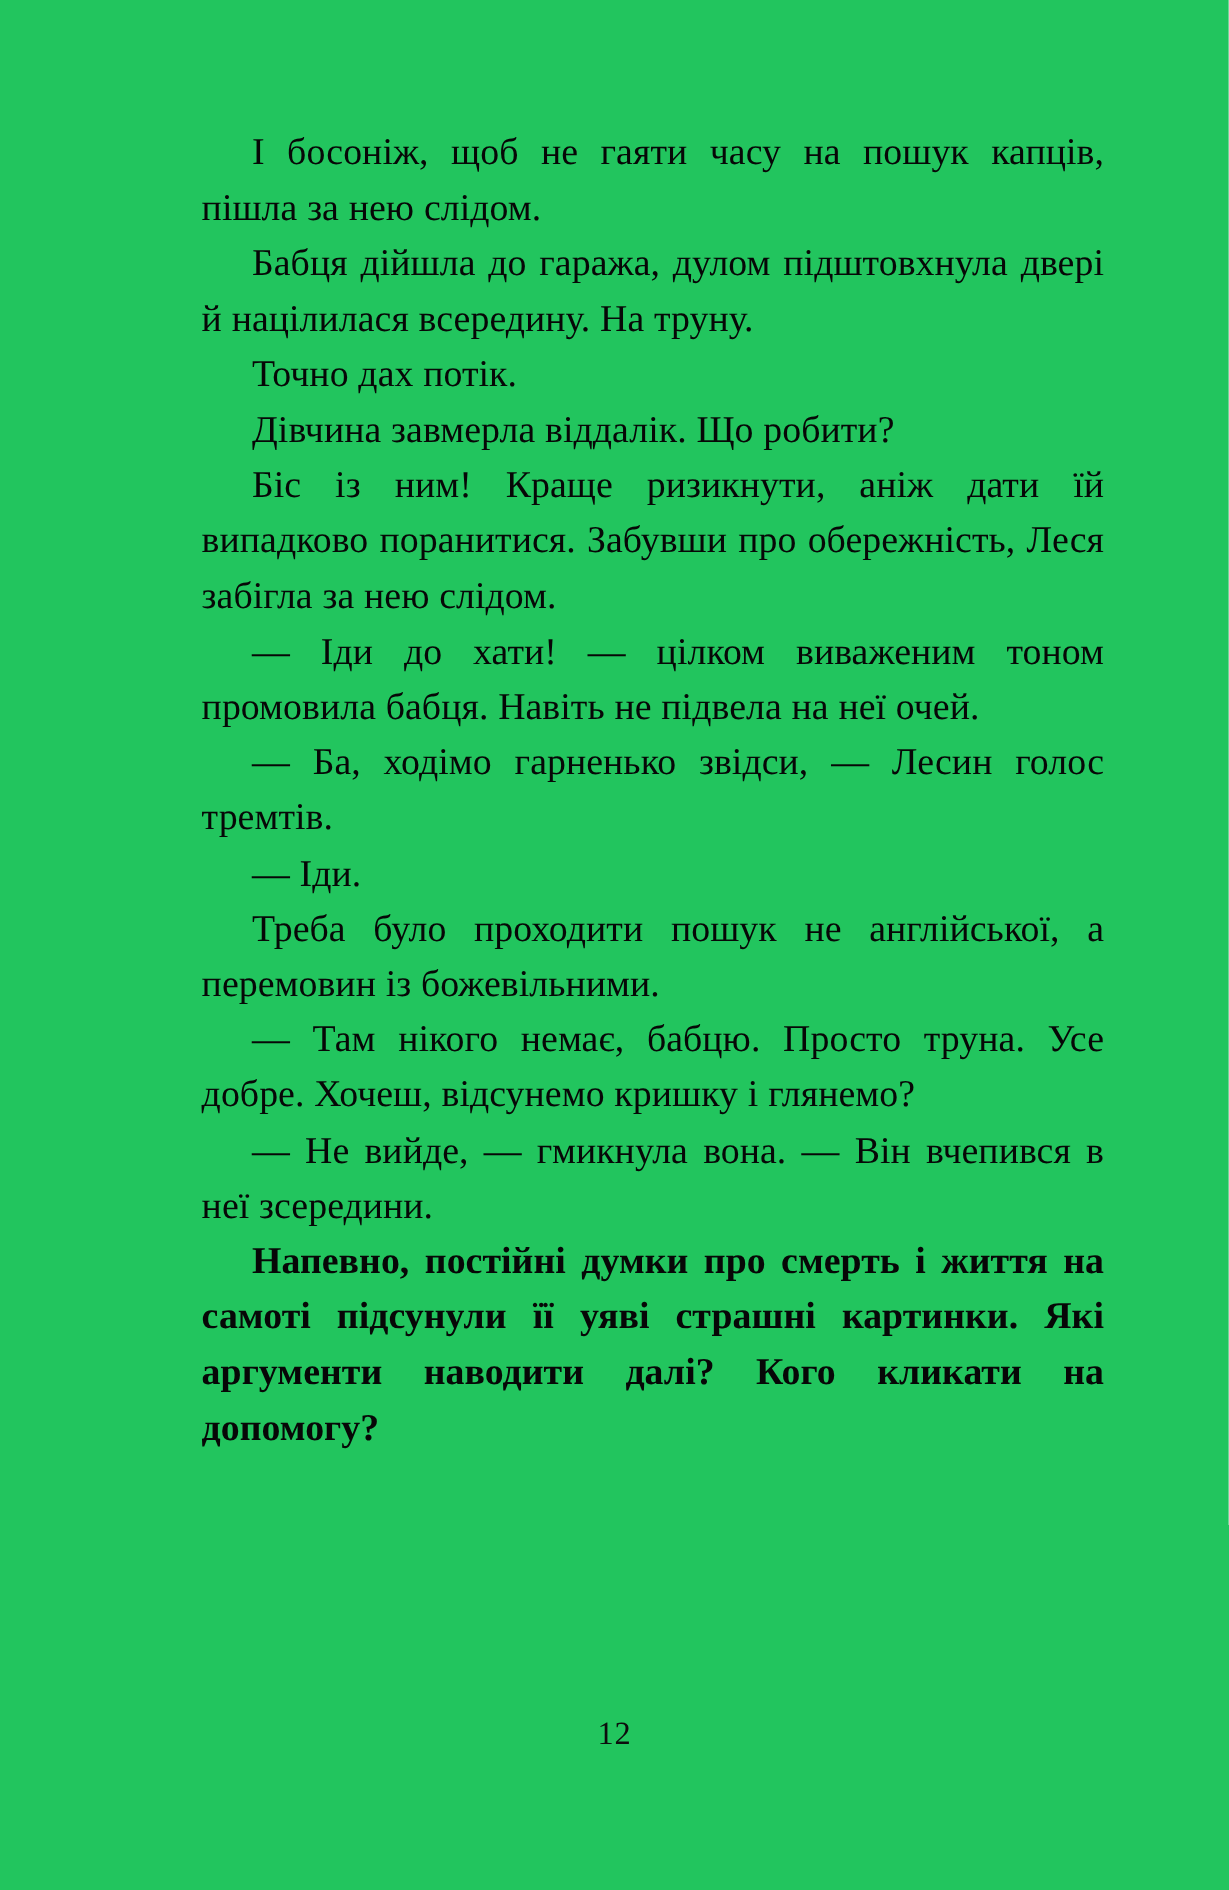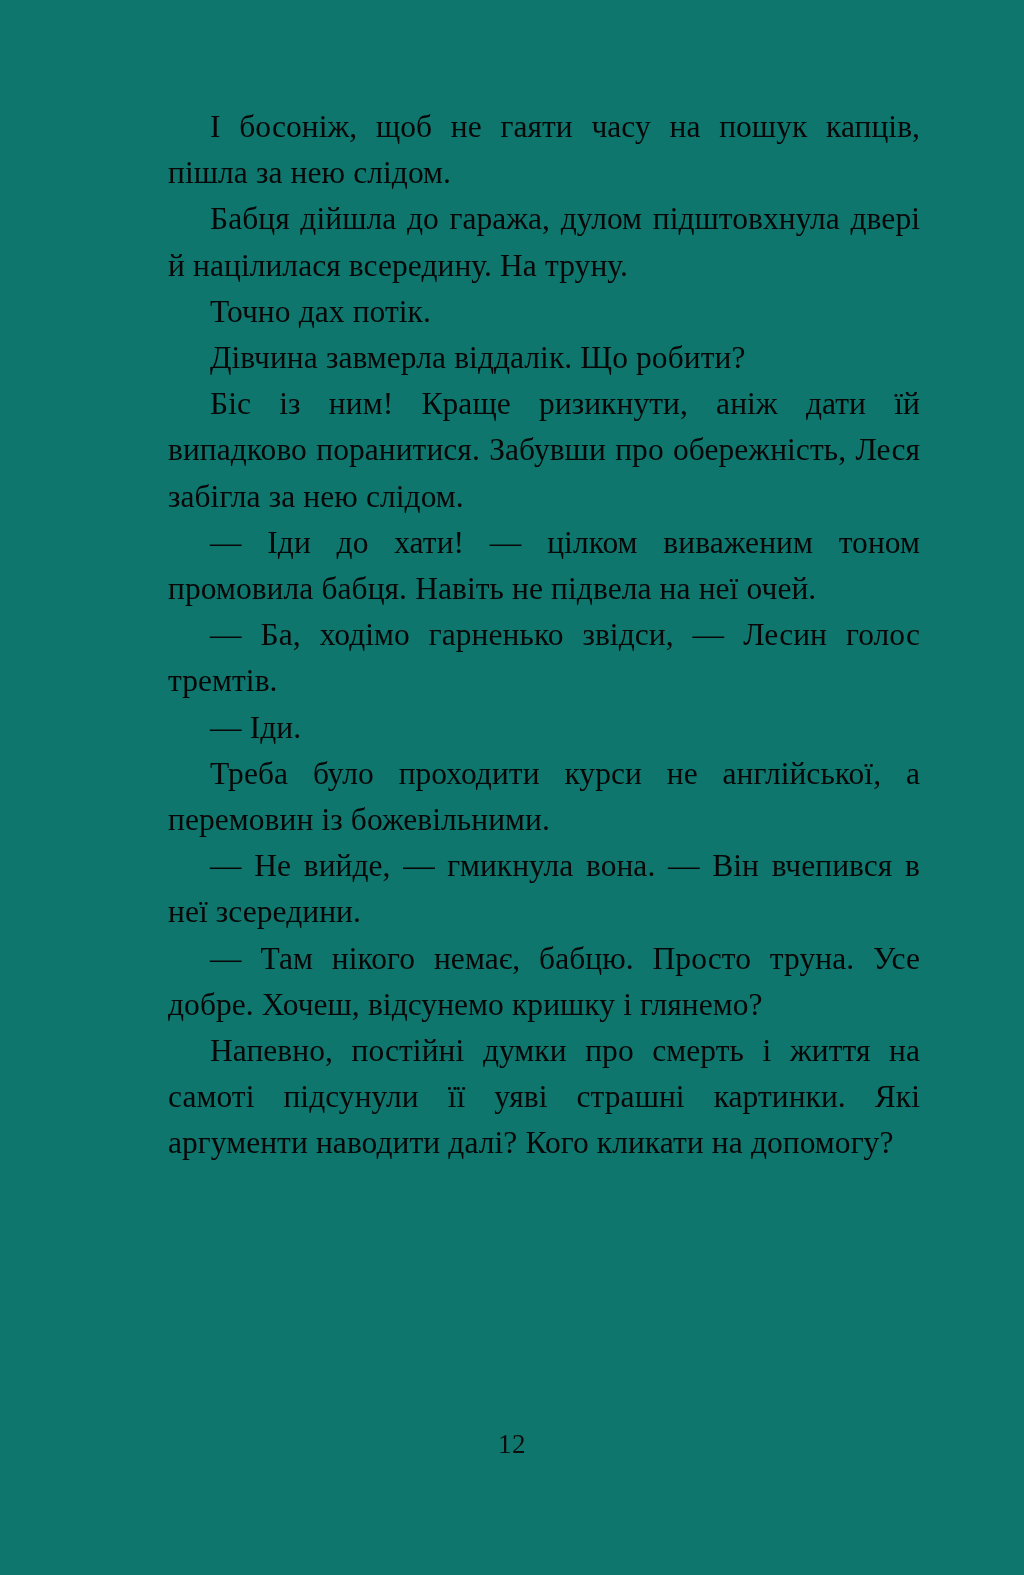--- a/index.html
+++ b/index.html
@@ -7,21 +7,21 @@
     margin: 0;
     padding: 0;
     background: #ffffff;
   }
 
   .page {
     position: relative;
     width: 1024px;
     height: 1575px;
     margin: 0 auto;
-    background: #0f766e;
+    background: #22c55e;
     overflow: hidden;
     box-sizing: border-box;
   }
 
   .text-block {
     position: absolute;
     left: 168px;
     top: 104px;
     width: 752px;
   }
@@ -37,20 +37,21 @@
     text-indent: 42px;
     hyphens: manual;
     -webkit-hyphens: manual;
     word-spacing: 0.2px;
     letter-spacing: 0.05px;
   }
 
   
   .para:last-child {
     margin-bottom: 16px;
+    font-weight: bold;
   }
 
   .folio {
     position: absolute;
     left: 0;
     right: 0;
     top: 1428px;
     text-align: center;
     font-family: "Liberation Serif", "DejaVu Serif", serif;
     font-size: 27px;
@@ -66,21 +67,21 @@
 
   <div class="text-block">
     <p class="para">І босоніж, щоб не гаяти часу на пошук капців, пішла за нею слідом.</p>
     <p class="para">Бабця дійшла до гаража, дулом підштовхнула двері й націлилася всередину. На труну.</p>
     <p class="para">Точно дах потік.</p>
     <p class="para">Дівчина завмерла віддалік. Що робити?</p>
     <p class="para">Біс із ним! Краще ризикнути, аніж дати їй випадково поранитися. Забувши про обережність, Леся забігла за нею слідом.</p>
     <p class="para">— Іди до хати! — цілком виваженим тоном промовила бабця. Навіть не підвела на неї очей.</p>
     <p class="para">— Ба, ходімо гарненько звідси, — Лесин голос тремтів.</p>
     <p class="para">— Іди.</p>
-    <p class="para">Треба було проходити курси не англійської, а перемовин із божевільними.</p>
+    <p class="para">Треба було проходити пошук не англійської, а перемовин із божевільними.</p>
+    <p class="para">— Там нікого немає, бабцю. Просто труна. Усе добре. Хочеш, відсунемо кришку і глянемо?</p>
     <p class="para">— Не вийде, — гмикнула вона. — Він вчепився в неї зсередини.</p>
-    <p class="para">— Там нікого немає, бабцю. Просто труна. Усе добре. Хочеш, відсунемо кришку і глянемо?</p>
     <p class="para">Напевно, постійні думки про смерть і життя на самоті підсунули її уяві страшні картинки. Які аргументи наводити далі? Кого кликати на допомогу?</p>
   </div>
 
   <div class="folio">12</div>
 
 </div>
 
 </body></html>

